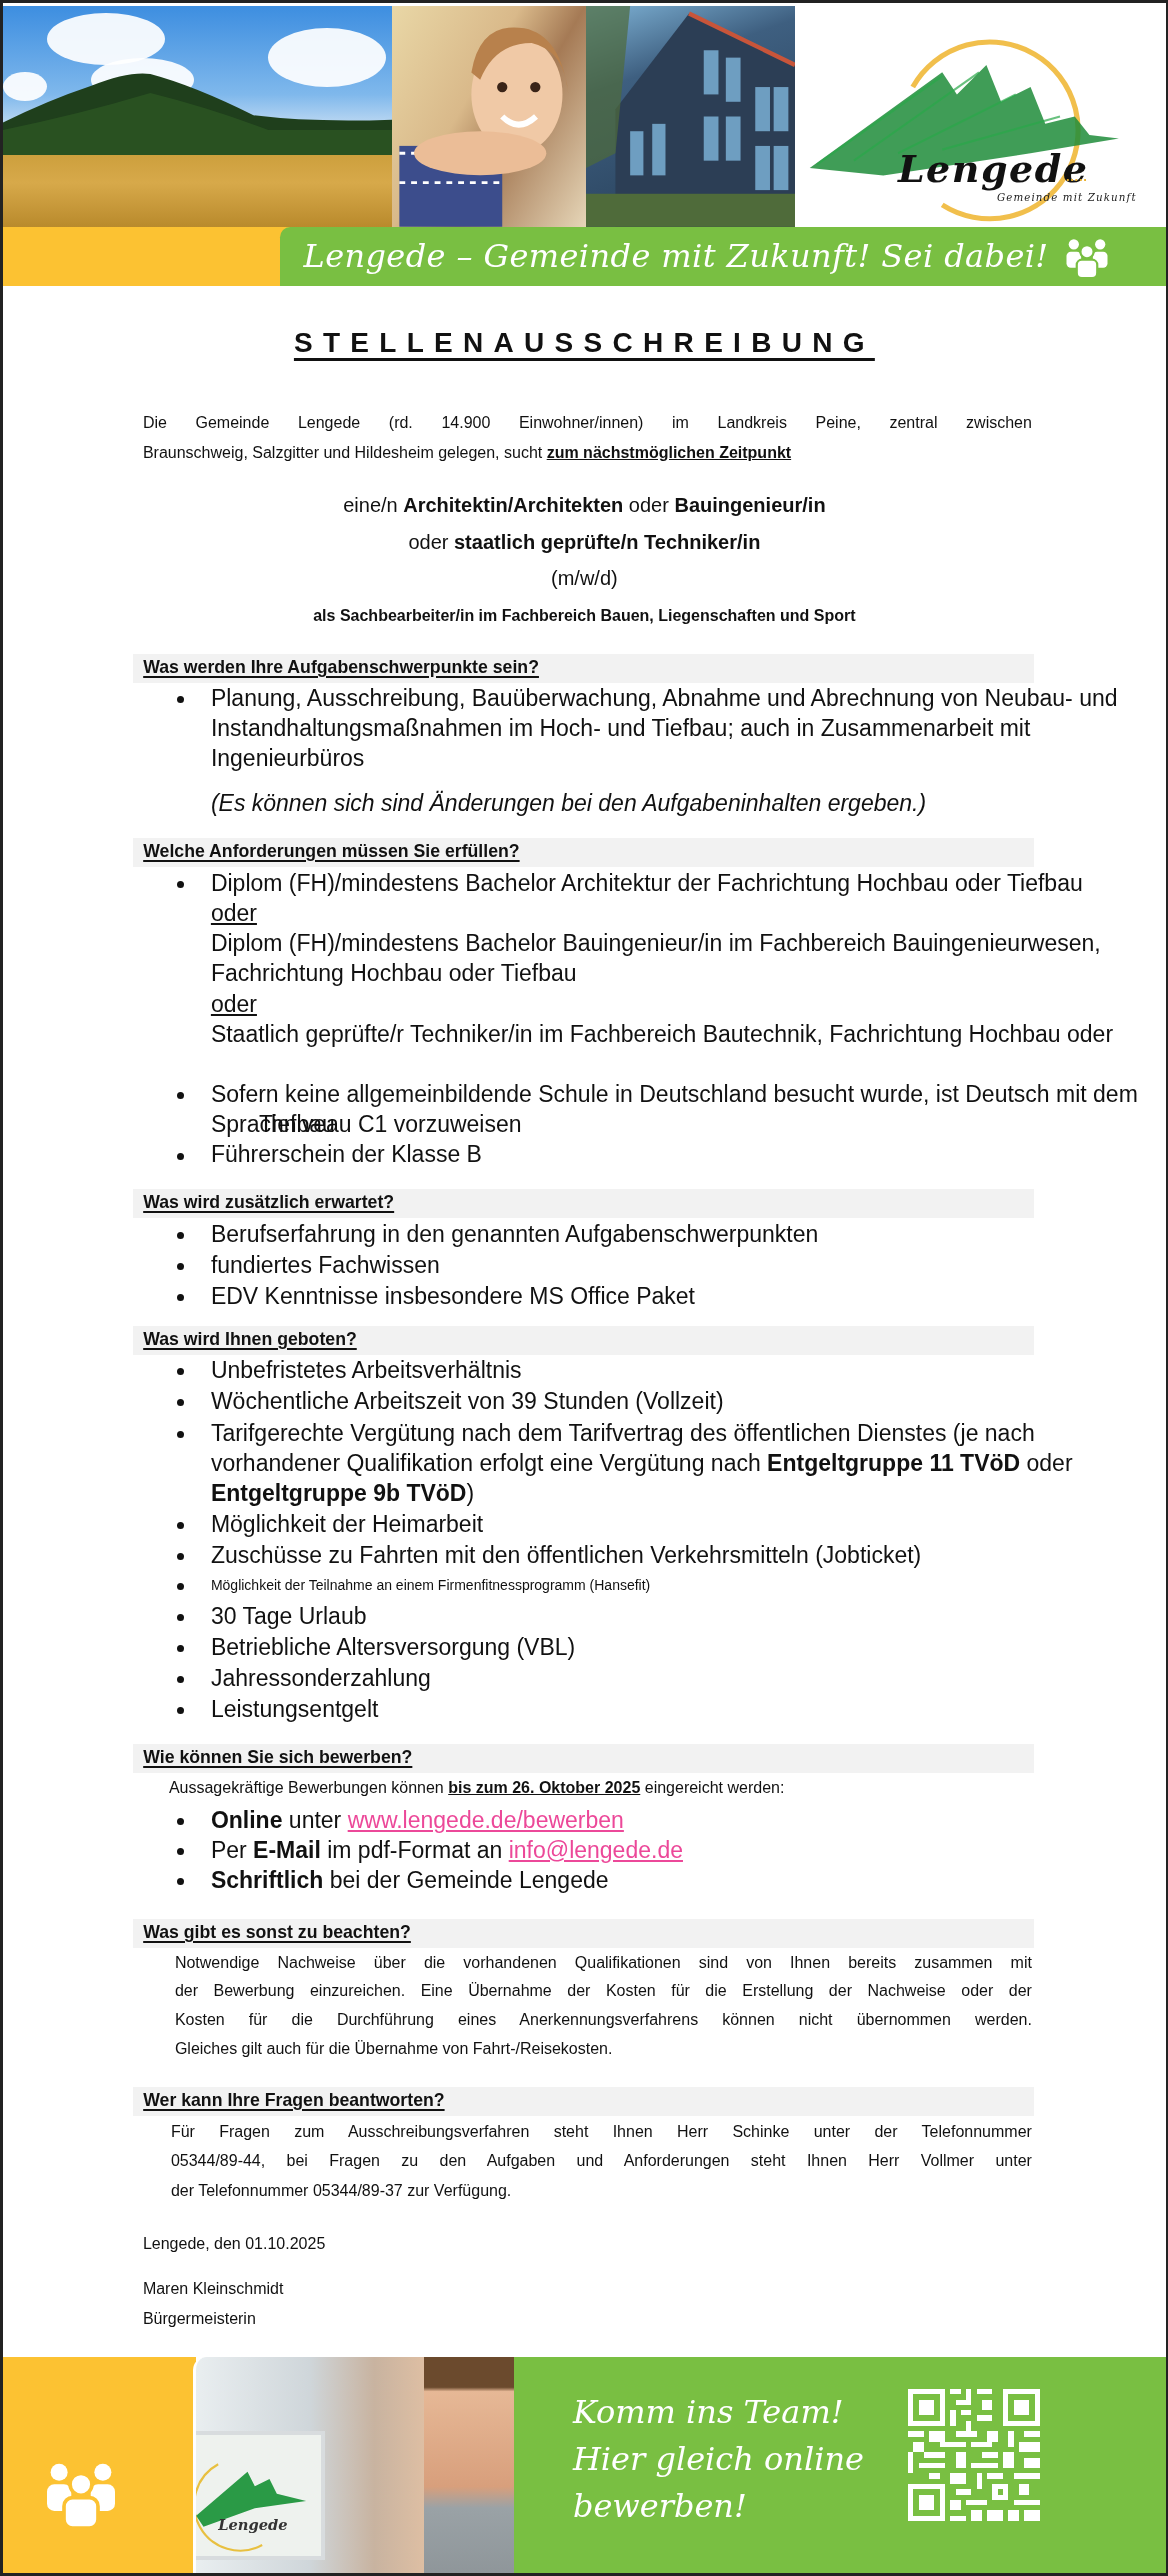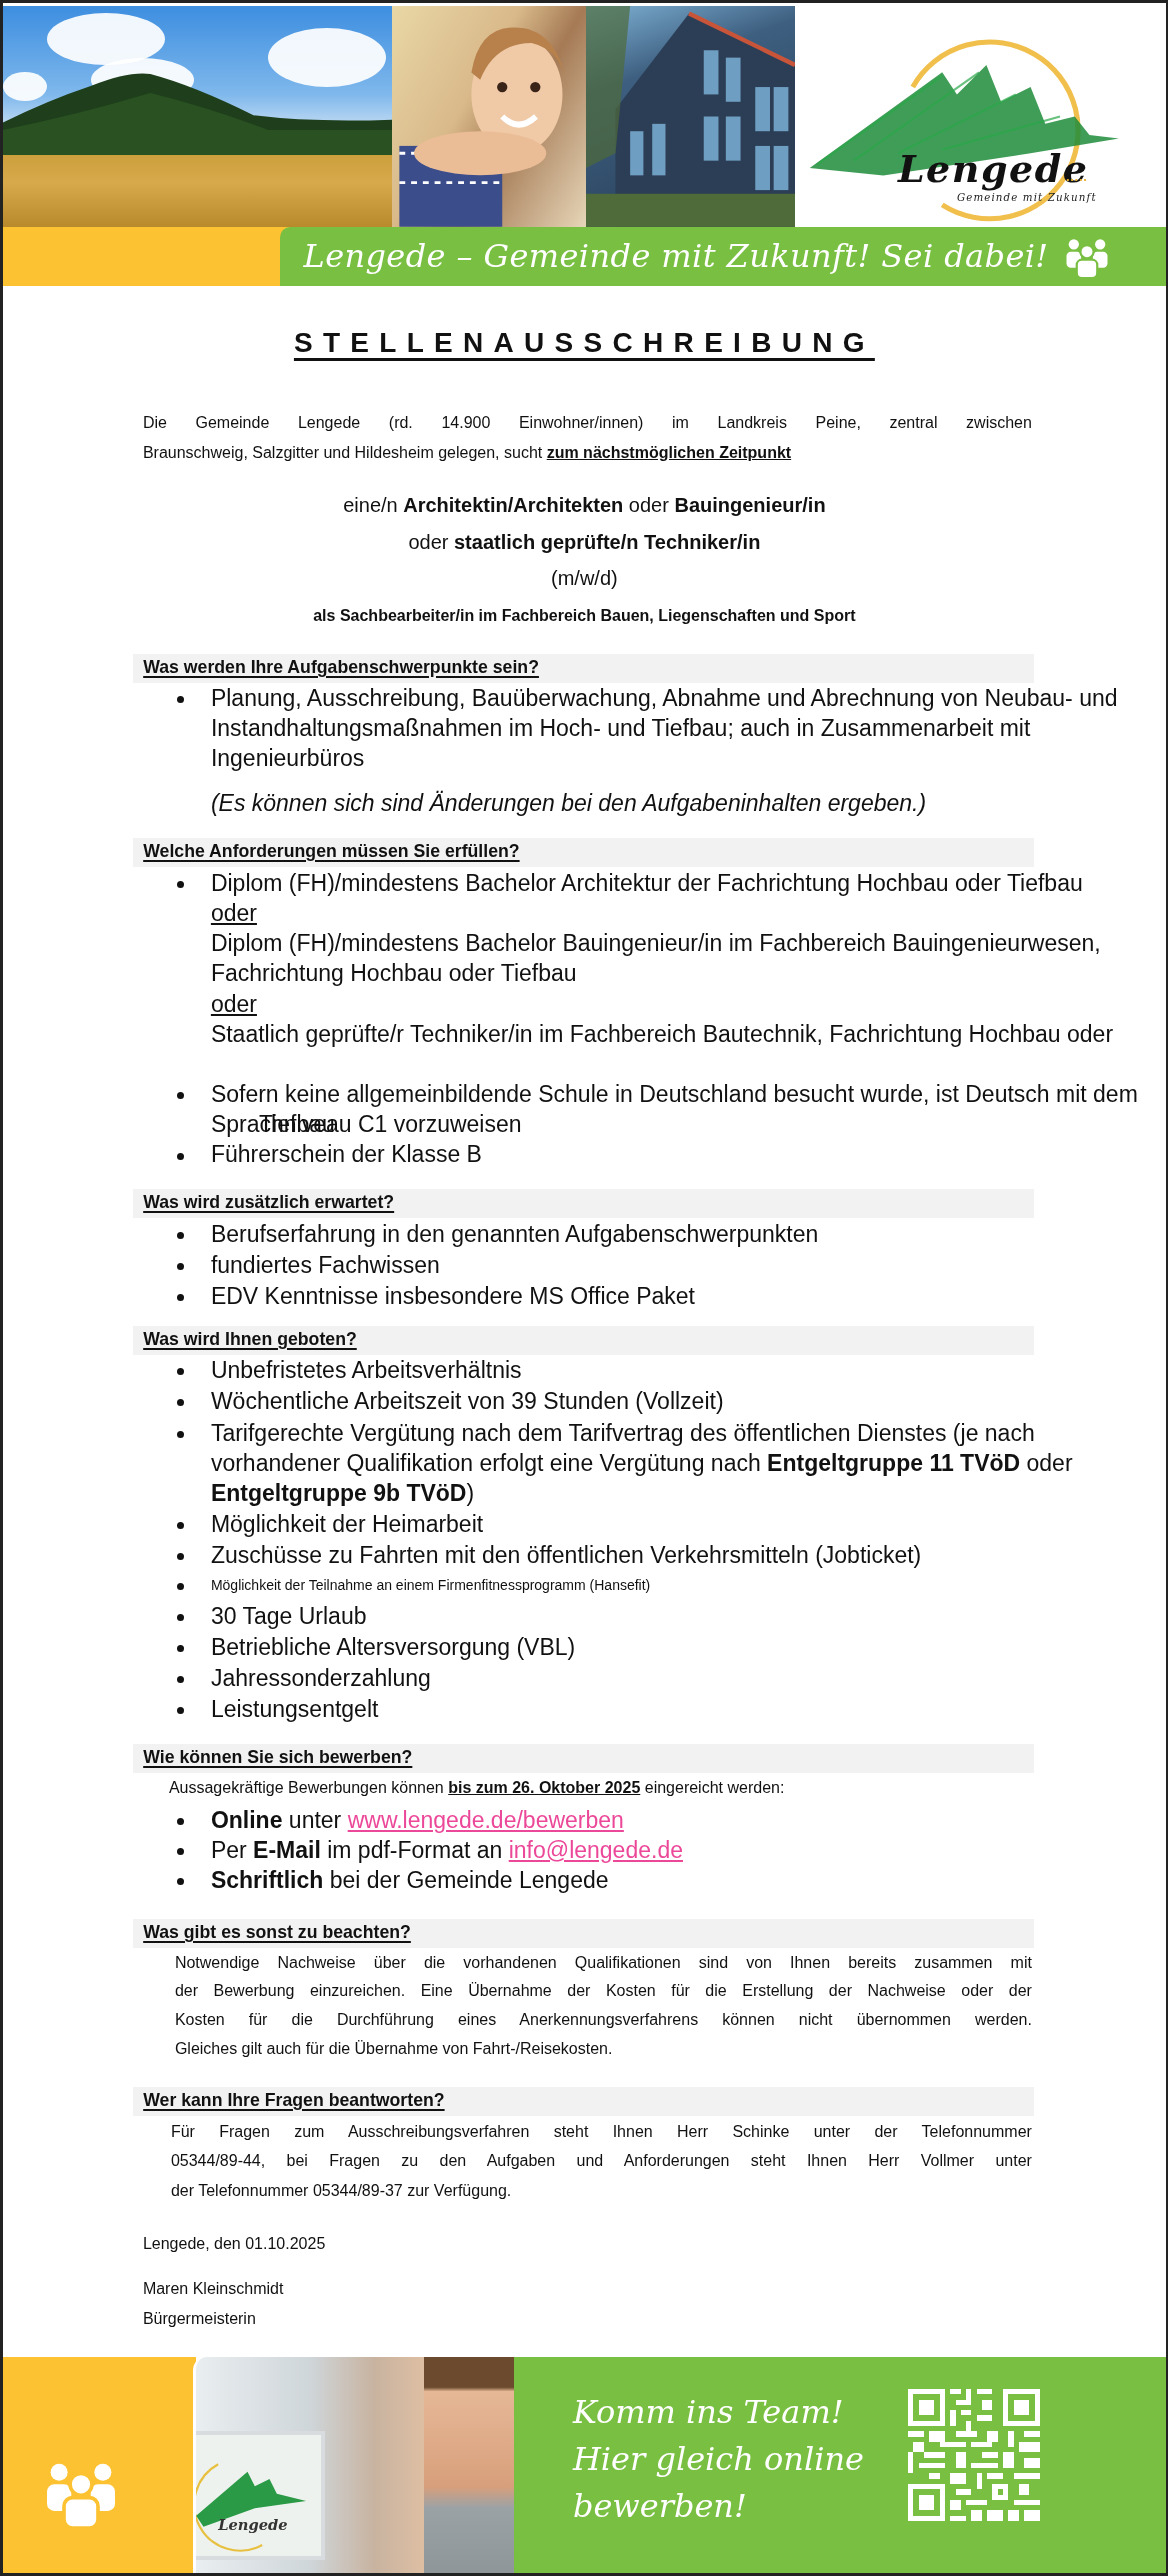--- a/index.html
+++ b/index.html
@@ -11,21 +11,21 @@
   .ph { position:absolute; top:0; height:221px; overflow:hidden; }
   .ph-field { left:0; width:389px; background:linear-gradient(#3d8ee0 0%, #7fb8ec 40%, #cfe2f4 58%, #c79a36 60%, #d7a94a 80%, #b98a2c 100%); }
   .ph-field .cloud { position:absolute; background:#fff; border-radius:50%; opacity:.92; }
   .ph-field .hill { position:absolute; left:0; top:65px; width:389px; height:84px; }
   .ph-girl { left:389px; width:194px; background:linear-gradient(120deg,#e9d7a6,#d9b98a 40%,#a57a55 60%,#e6d6b8); }
   .ph-bldg { left:583px; width:209px; background:linear-gradient(160deg,#7fb3d6 0%, #3e5f80 30%, #2f4a66 70%, #5b7d5a 100%); }
   .logo-box { position:absolute; left:792px; top:0; width:371px; height:221px; background:#fff; }
   .logo-box svg { position:absolute; left:0; top:0; }
   .logo-word { position:absolute; left:895px; top:140px; font-family:"DejaVu Serif", serif; font-style:italic; font-weight:bold; font-size:38px; letter-spacing:1.5px; color:#111; }
   .logo-dots { position:absolute; left:1063px; top:163px; color:#e8b030; font-size:13.2px; font-weight:bold; letter-spacing:0.7px; }
-  .logo-tag { position:absolute; left:954px; top:185px; font-family:"DejaVu Serif", serif; font-style:italic; font-size:10.3px; letter-spacing:1.1px; color:#222; }
+  .logo-tag { position:absolute; left:994px; top:185px; font-family:"DejaVu Serif", serif; font-style:italic; font-size:10.3px; letter-spacing:1.1px; color:#222; }
 
   .band { position:absolute; left:0; top:224px; width:1163px; height:59px; background:#fcc232; }
   .band-green { position:absolute; left:277px; top:0; width:886px; height:59px; background:#79bf42; border-radius:10.3px 0 0 0; }
   .band-text { position:absolute; left:23.6px; top:10.3px; font-family:"DejaVu Serif", serif; font-style:italic; font-size:32px; color:#fff; letter-spacing:0.4px; white-space:nowrap; }
   .band-icon { position:absolute; left:785px; top:10.3px; width:44px; height:41px; }
 
   
   .content { position:absolute; left:0; top:0; width:1163px; }
   .title { position:absolute; left:0; width:1163px; top:324px; text-align:center; font-size:28px; font-weight:bold; letter-spacing:10.3px; }
   .title span { text-decoration:underline; text-decoration-thickness:2.9px; text-underline-offset:5.9px; }

